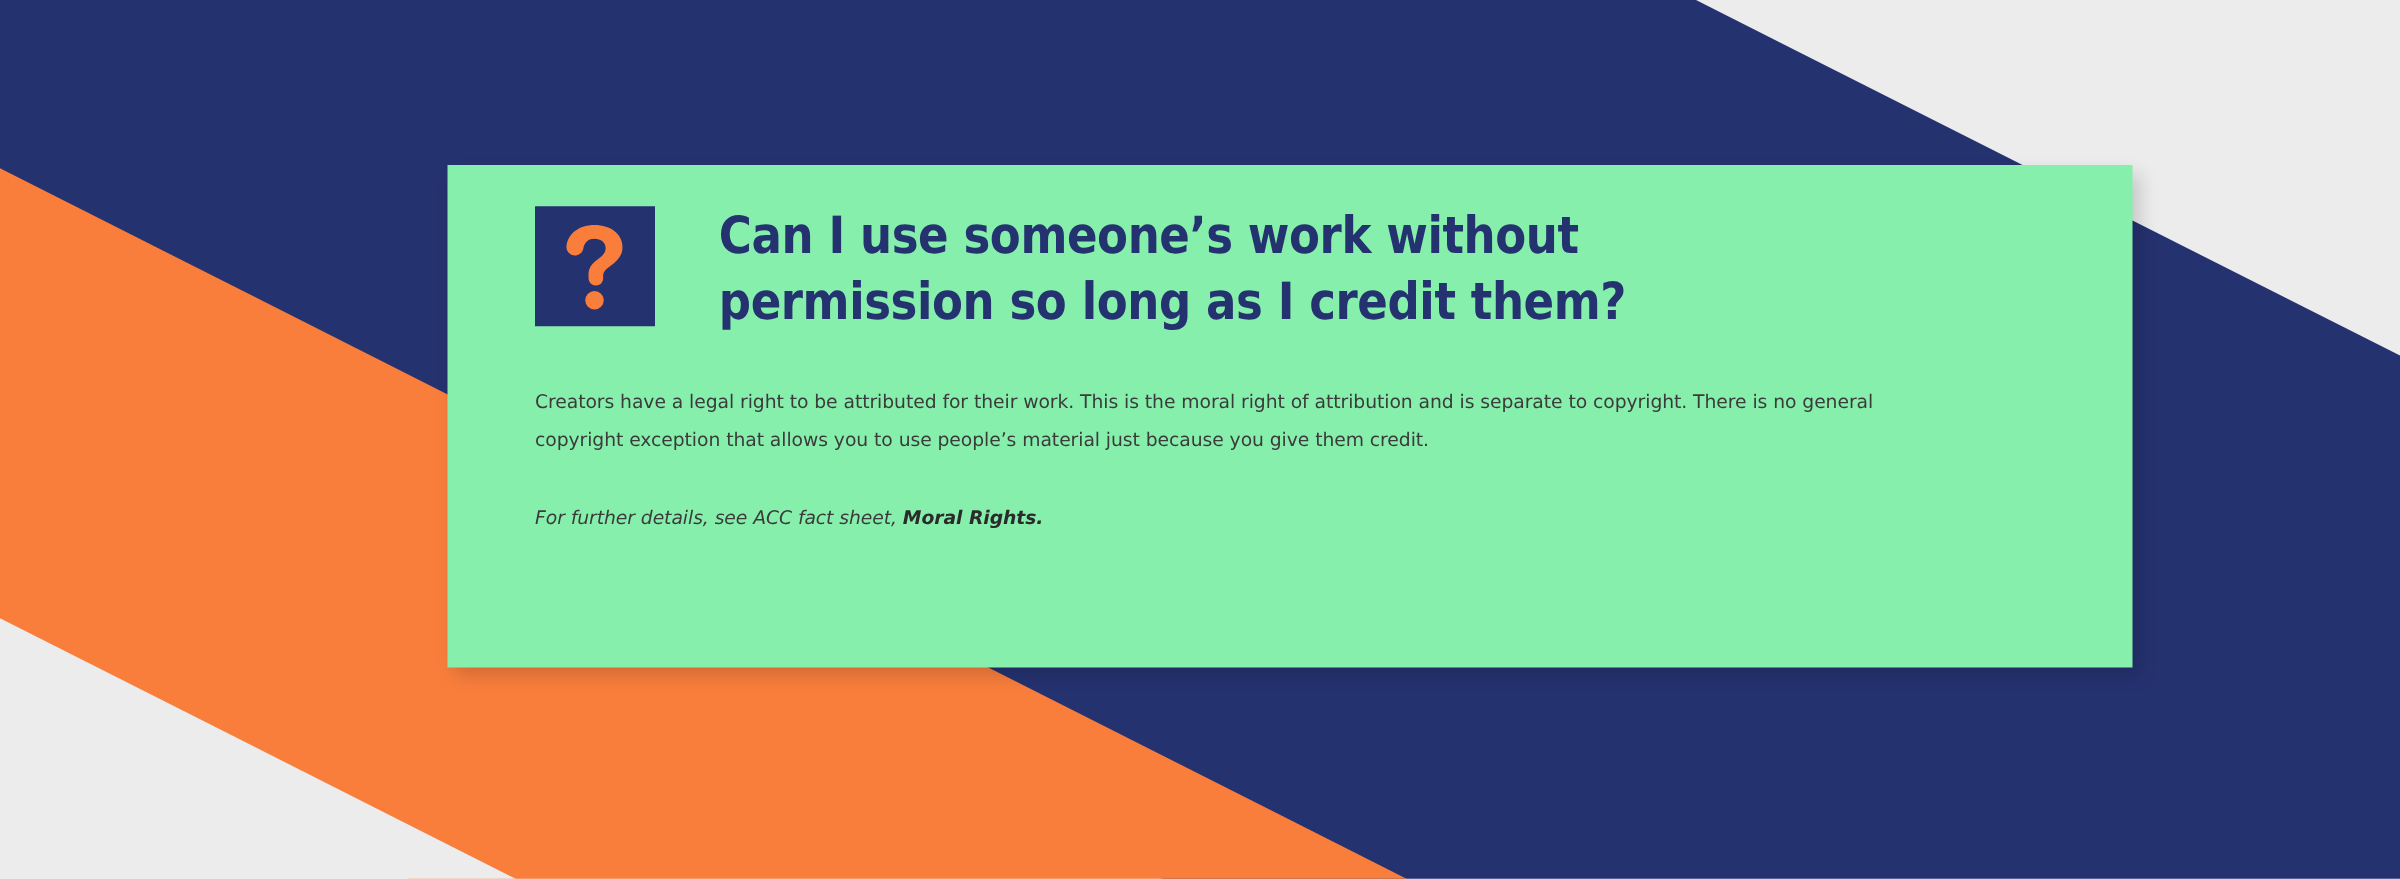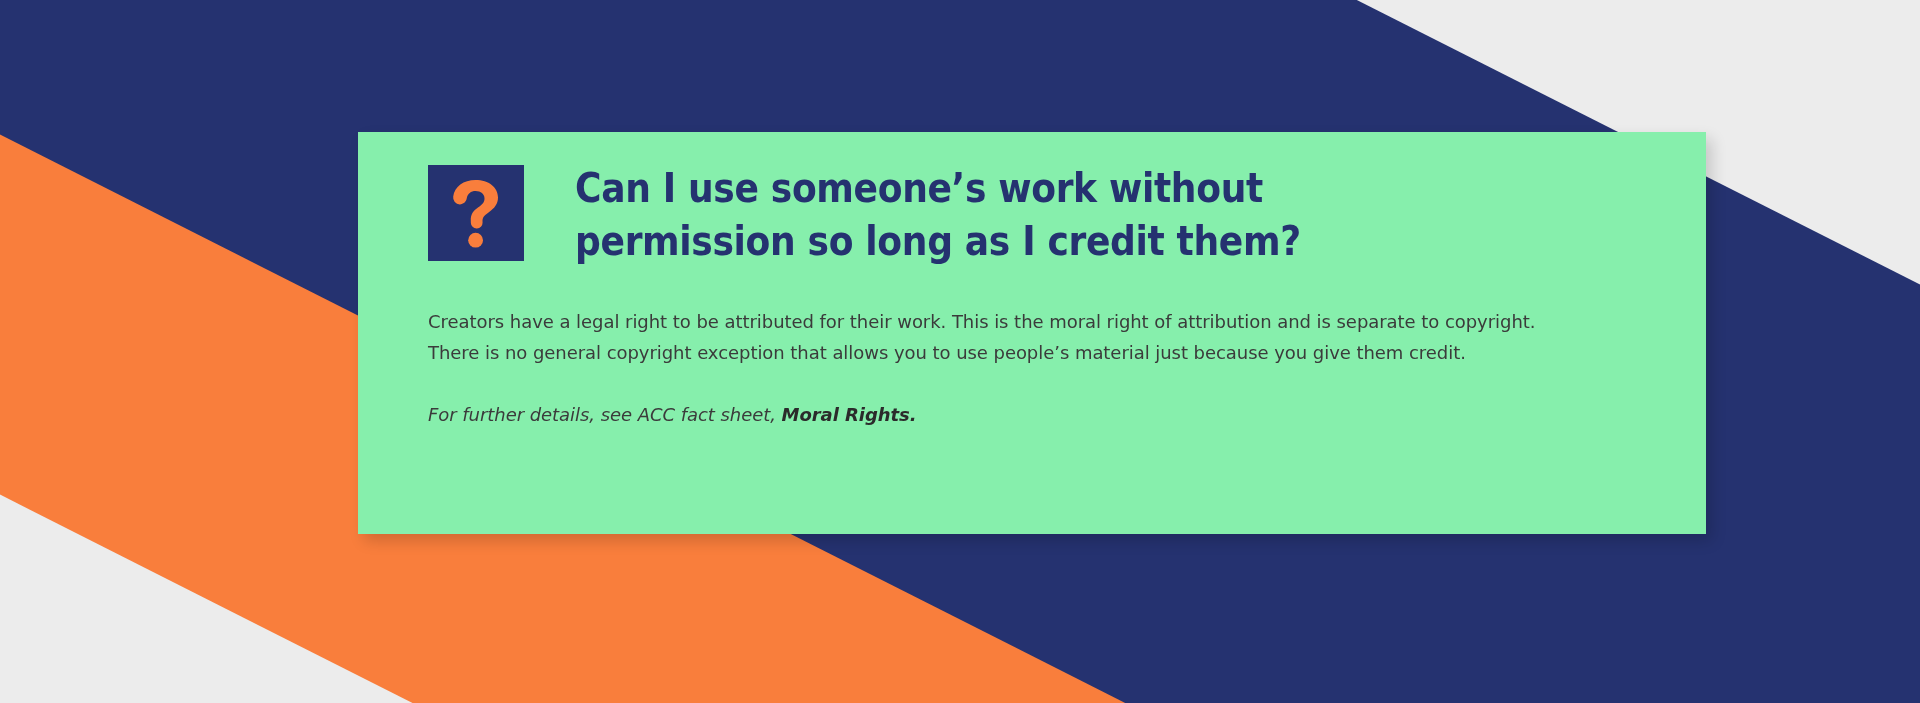--- a/index.html
+++ b/index.html
@@ -110,21 +110,21 @@
 
   
   .body-block {
     padding-top: 38px;
     max-width: 1130px;
   }
   .body-para {
     margin: 0;
     color: #3b3b3b;
     font-family: "DejaVu Sans", "Liberation Sans", sans-serif;
-    font-size: 18px;
+    font-size: 15px;
     line-height: 31px;
     letter-spacing: -0.05px;
   }
   .body-para.second {
     margin-top: 31px;
     font-style: italic;
   }
   .bold-ref {
     font-weight: bold;
     color: #2b2b2b;

